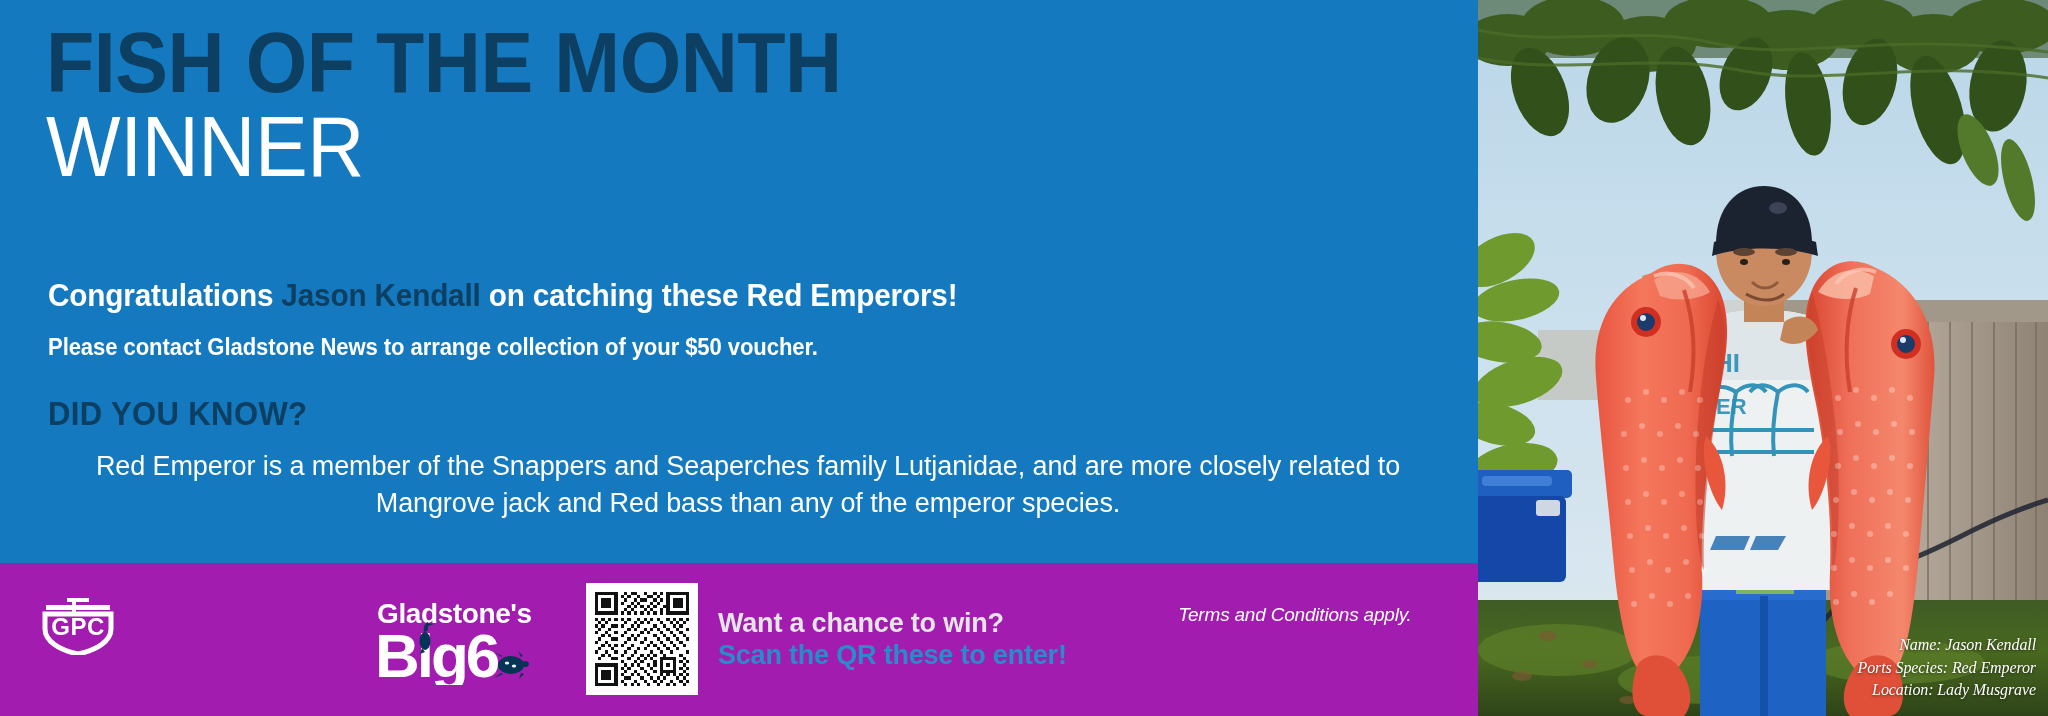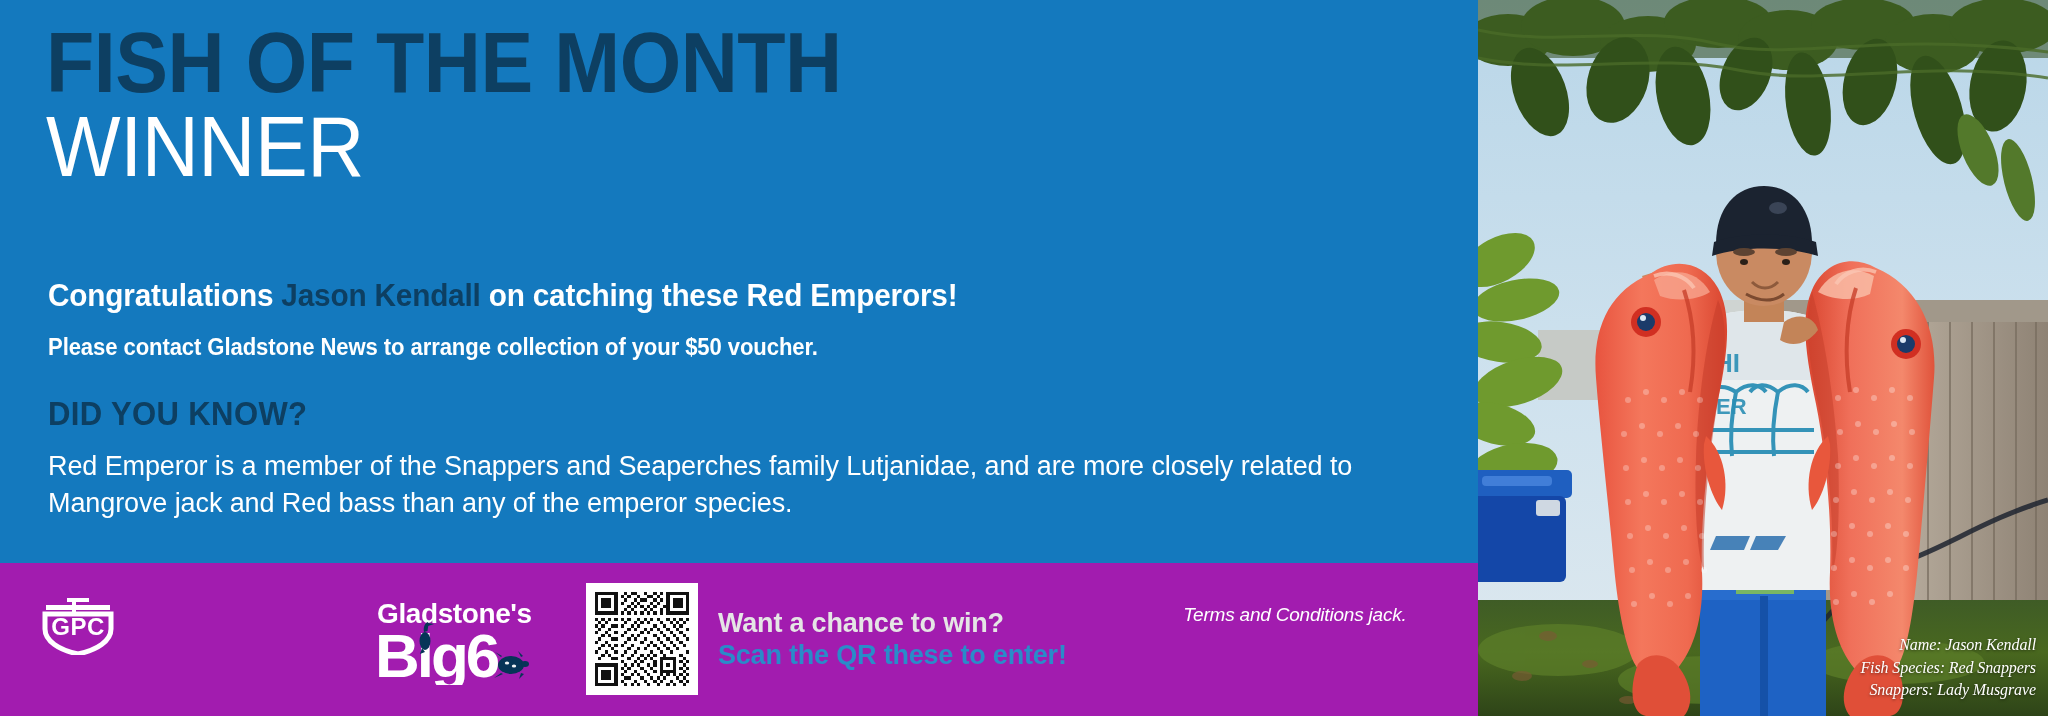--- a/index.html
+++ b/index.html
@@ -93,20 +93,21 @@
   .didyouknow-body {
     position: absolute;
     left: 48px; top: 448px;
     width: 1400px;
     font-size: 27px;
     line-height: 1.36;
     font-weight: 400;
     color: #ffffff;
     letter-spacing: -0.1px;
     z-index: 4;
+    text-align: center;
   }
 
   
   #footer-bar {
     position: absolute;
     left: 0; top: 563px;
     width: 1478px; height: 187px;
     background: #a21caf;
     z-index: 3;
   }
@@ -556,21 +557,21 @@
       </g>
     </svg>
   </div>
 
   <div class="cta-block">
     <div class="cta-line1">Want a chance to win?</div>
     <div class="cta-line2">Scan the QR these to enter!</div>
   </div>
 
   <div class="web-block">
-    <div class="web-terms">Terms and Conditions jack.</div>
+    <div class="web-terms">Terms and Conditions apply.</div>
   </div>
 
   <div id="photo">
     <svg viewBox="0 0 570 716" preserveAspectRatio="xMidYMid slice">
       <defs>
         <linearGradient id="skyGrad" x1="0" y1="0" x2="0" y2="1">
           <stop offset="0%" stop-color="#b9d6e8"></stop>
           <stop offset="55%" stop-color="#cfe2ee"></stop>
           <stop offset="100%" stop-color="#dfe9ef"></stop>
         </linearGradient>
@@ -852,18 +853,18 @@
         <circle cx="425" cy="340" r="3" fill="#dce8f4"></circle>
         <path d="M378 288 C368 318 366 356 372 392" stroke="#c8402b" stroke-width="4" fill="none" opacity="0.8"></path>
         <path d="M398 272 C382 266 366 272 358 284" stroke="#fbc7b4" stroke-width="4" fill="none" opacity="0.75"></path>
       </g>
 
       <path d="M306 322 C320 312 336 316 340 330 C330 344 314 348 302 340 Z" fill="#c38458"></path>
     </svg>
 
     <div class="photo-caption">
       <div>Name: Jason Kendall</div>
-      <div>Fish Species: Red Snappers</div>
-      <div>Snappers: Lady Musgrave</div>
+      <div>Ports Species: Red Emperor</div>
+      <div>Location: Lady Musgrave</div>
     </div>
   </div>
 
 </div>
 
 </body></html>

